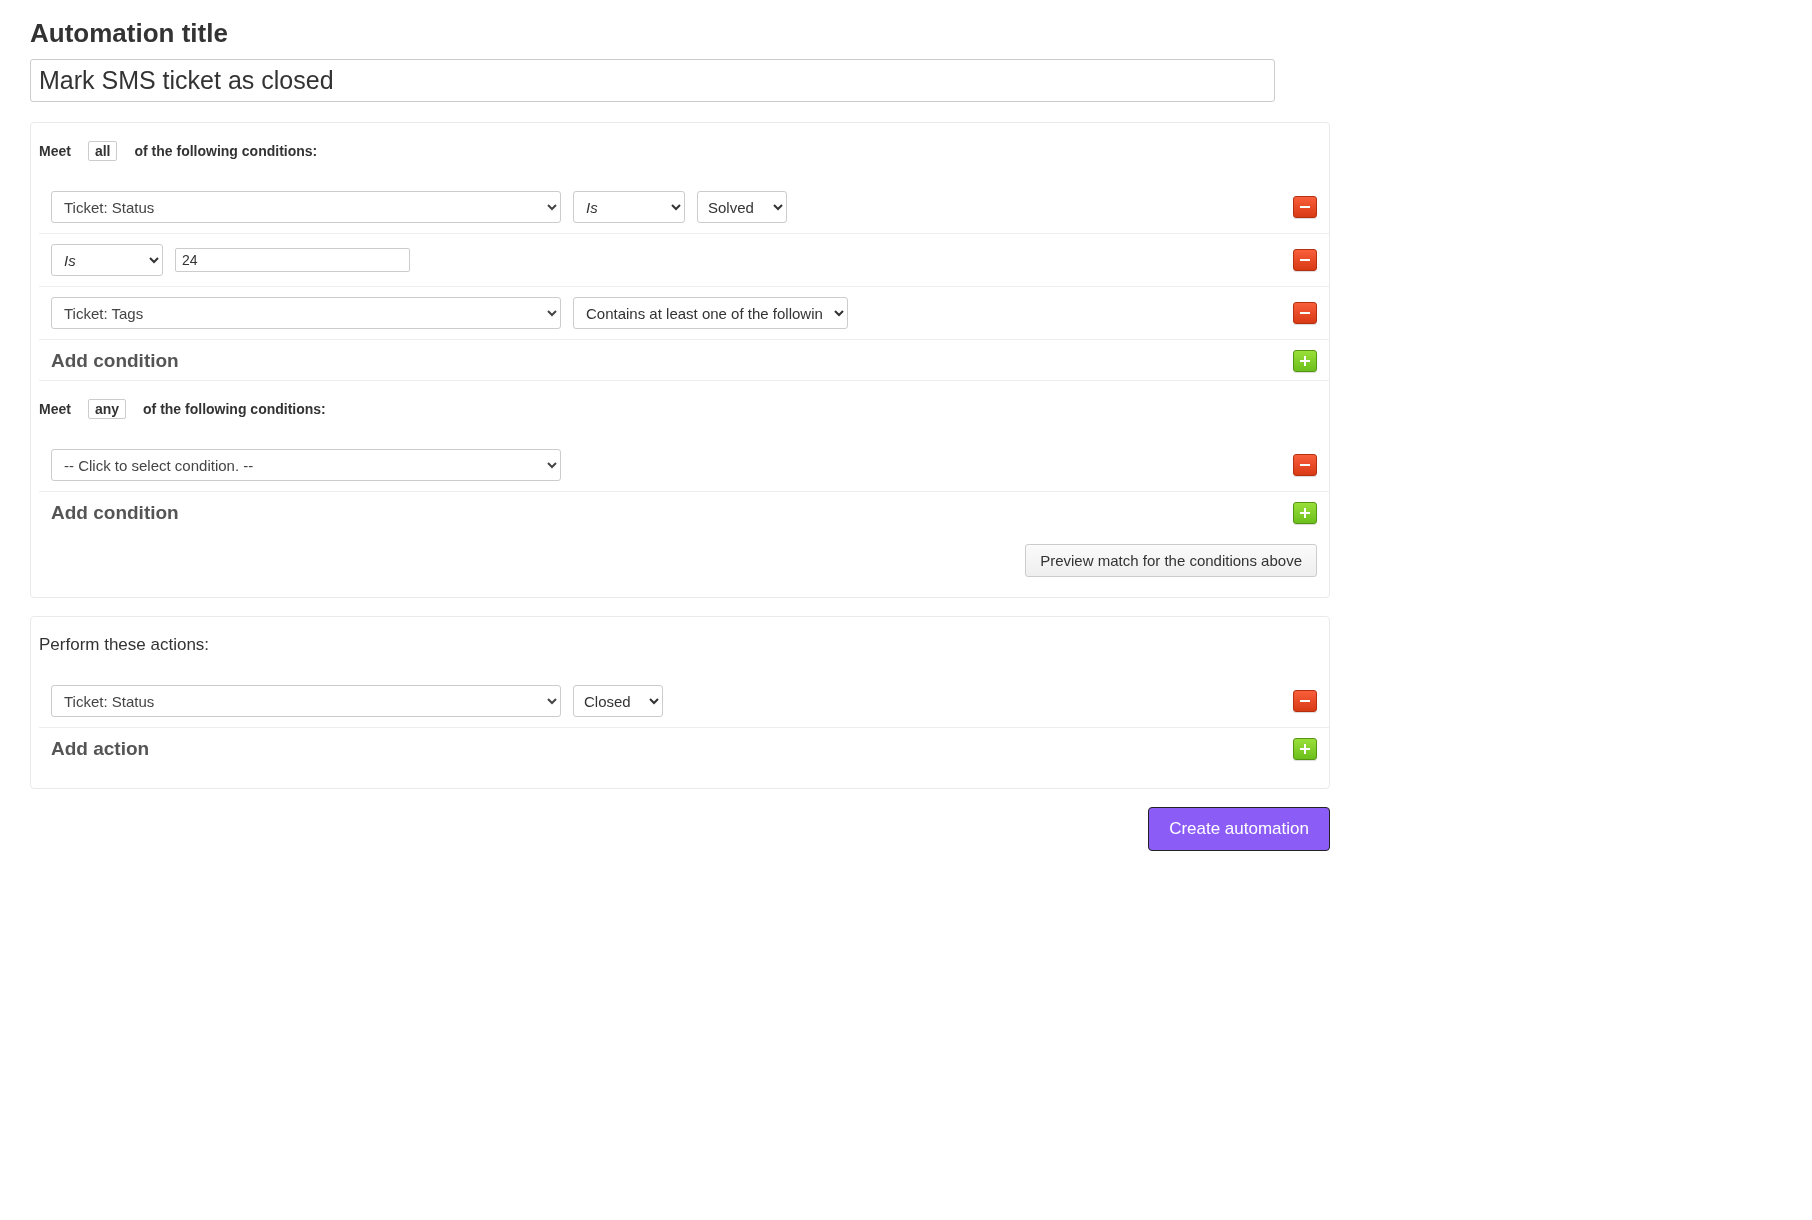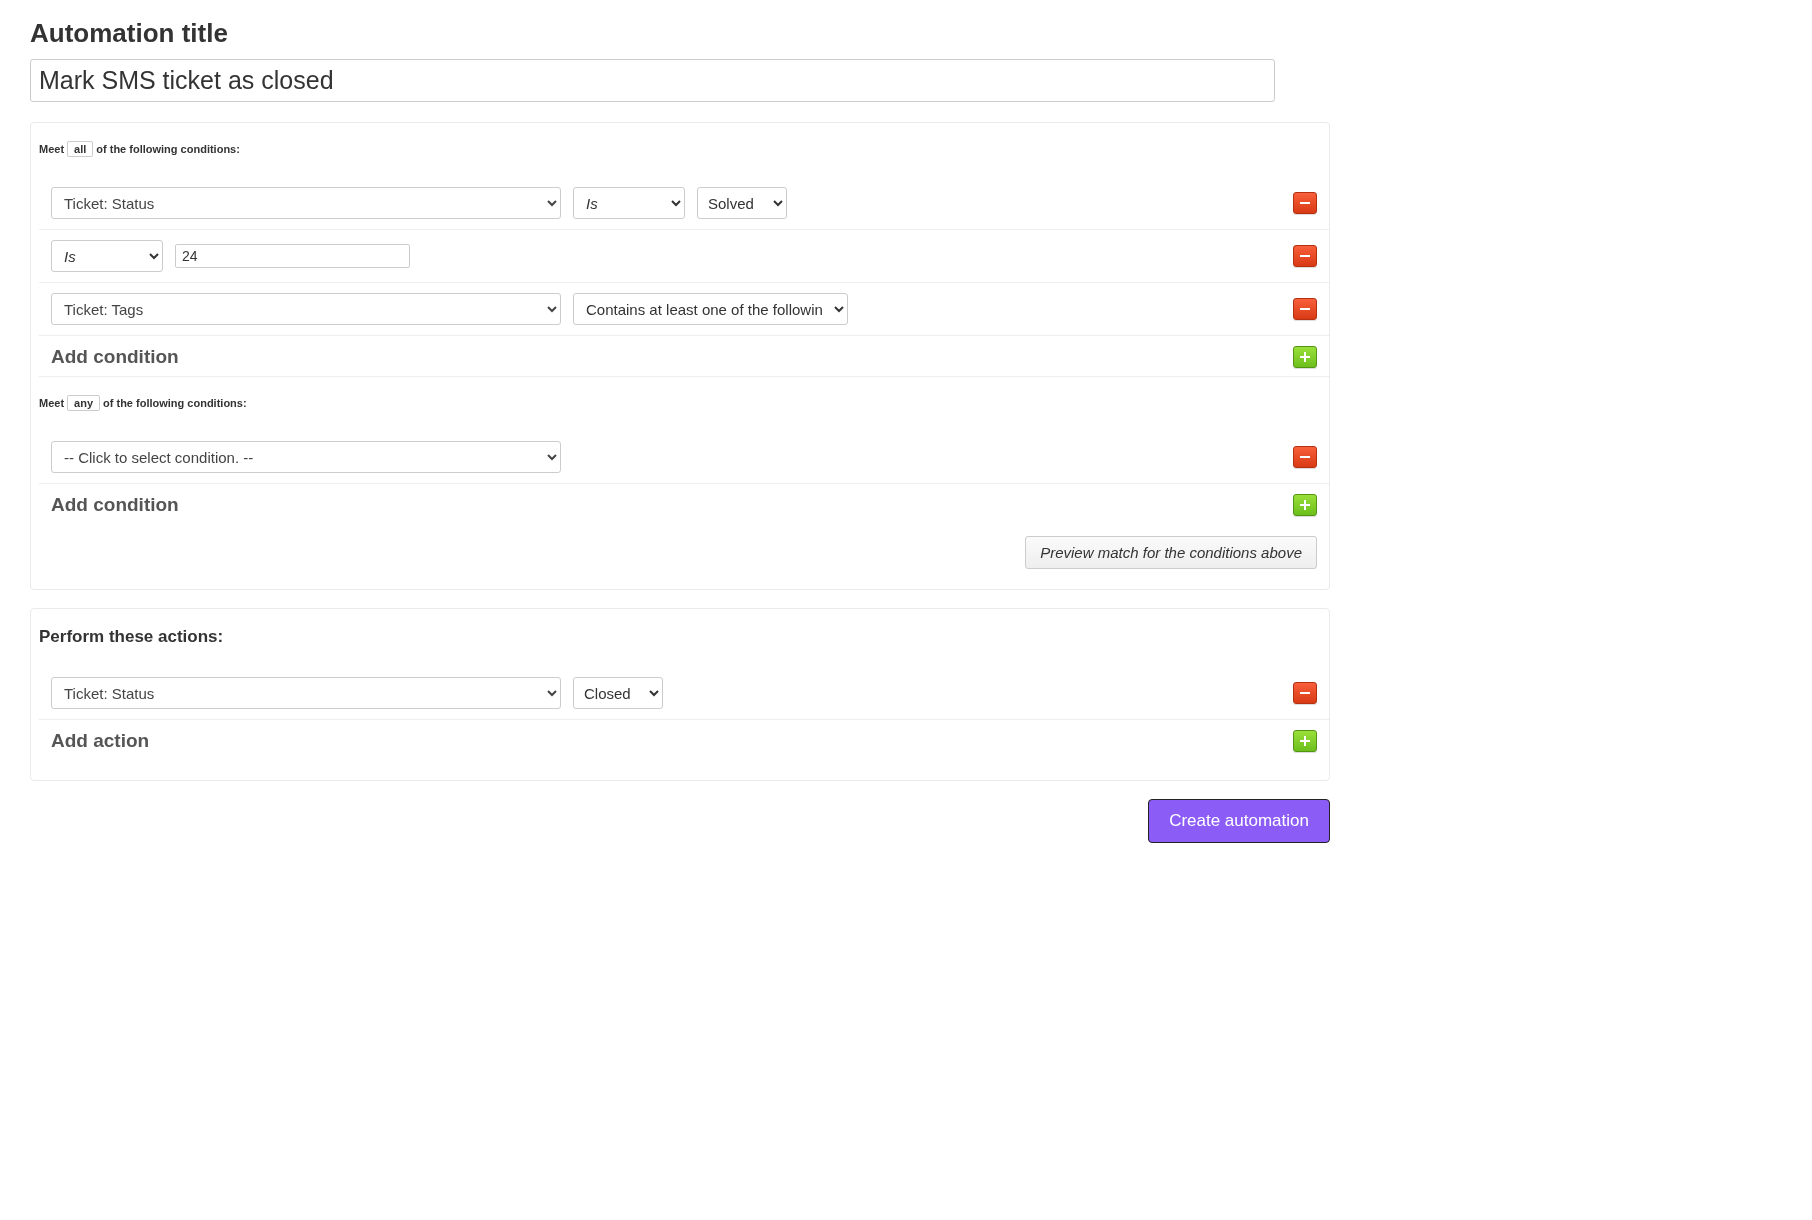--- a/index.html
+++ b/index.html
@@ -31,27 +31,27 @@
     margin-bottom: 20px;
   }
   .panel {
     border: 1px solid #eaeaea;
     border-radius: 4px;
     padding: 18px 0 20px 0;
     margin-bottom: 18px;
     max-width: 1300px;
   }
   .section-label {
-    font-size: 11px;
+    font-size: 14px;
     font-weight: 700;
     color: #333;
     margin: 0 0 20px 8px;
     display: flex;
     align-items: center;
-    gap: 0;
+    gap: 14px;
   }
   .section-label .chip {
     display: inline-block;
     border: 1px solid #ccc;
     border-radius: 2px;
     padding: 1px 6px;
     margin: 0 3px;
     font-weight: 600;
     background: #fff;
   }
@@ -191,40 +191,39 @@
     padding: 12px 12px 0 0;
   }
   .preview-btn {
     background: linear-gradient(to bottom, #fbfbfb, #eeeeee);
     border: 1px solid #ccc;
     border-radius: 3px;
     padding: 7px 14px;
     font-size: 15px;
     color: #333;
     cursor: pointer;
-    font-style: italic;
   }
   .create-row {
     display: flex;
     justify-content: flex-end;
     max-width: 1300px;
     padding-right: 0;
   }
   .create-btn {
     background: #8b5cf6;
     color: #fff;
     border: 1px solid #222;
     border-radius: 4px;
     padding: 11px 20px;
     font-size: 17px;
     cursor: pointer;
   }
   .actions-label {
     font-size: 17px;
-    font-weight: 700;
+    font-weight: 400;
     color: #333;
     margin: 0 0 20px 8px;
   }
   .section-gap {
     height: 18px;
   }
 </style>
 </head>
 <body>
 

